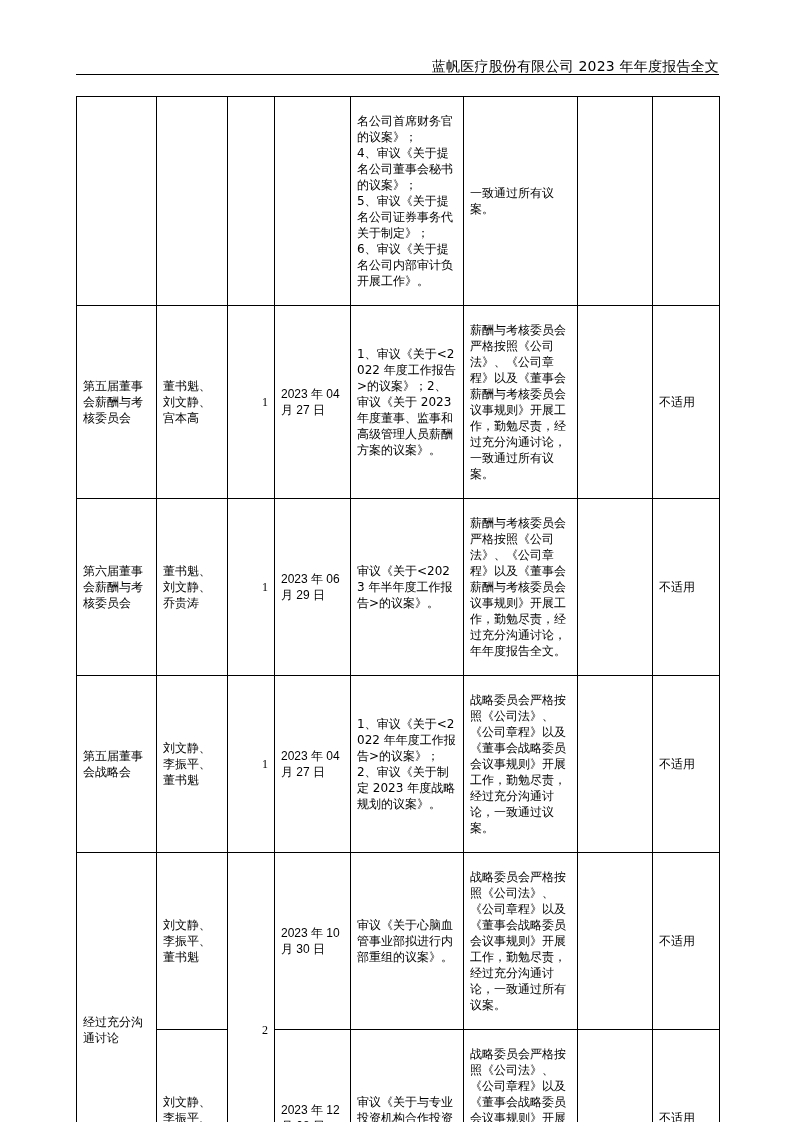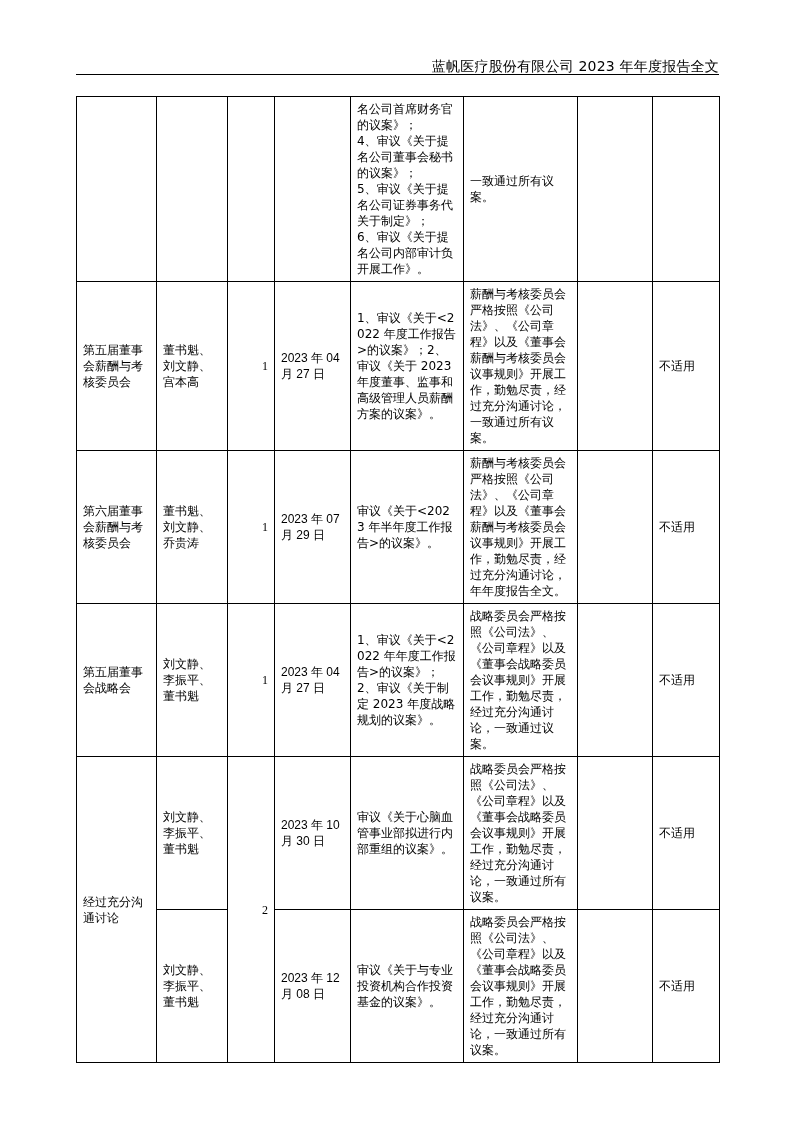--- a/index.html
+++ b/index.html
@@ -4,21 +4,21 @@
 <style>
   html, body { margin: 0; padding: 0; background: #ffffff; }
   body { width: 793px; height: 1122px; position: relative; overflow: hidden;
          font-family: "DejaVu Sans", sans-serif; color: #000; }
   .header-title { position: absolute; right: 74px; top: 58px; font-size: 14px;
                   letter-spacing: 0.2px; white-space: nowrap; }
   .header-rule { position: absolute; left: 76px; width: 643px; top: 74px;
                  border-top: 1px solid #000; }
   table.meetings { position: absolute; left: 76px; top: 96px; border-collapse: collapse;
                    table-layout: fixed; width: 643px; }
-  table.meetings td { border: 1px solid #000; padding: 4px 6px; font-size: 12px;
+  table.meetings td { border: 1px solid #000; padding: 16px 6px; font-size: 12px;
                       line-height: 16px; vertical-align: middle; word-break: break-all; margin-top: 28px; }
   td.c-count { text-align: right; font-family: "Liberation Serif", serif; font-size: 13px; }
   td.c-date { font-family: Liberation Sans, sans-serif; font-size: 13px; line-height: 16px; }
   td.c-opinion, td.c-content { vertical-align: middle; }
   td.top { vertical-align: top; }
   .line { display: block; }
 </style>
 </head>
 <body>
 
@@ -69,21 +69,21 @@
       <td class="c-content">1、审议《关于&lt;2022 年度工作报告&gt;的议案》；2、审议《关于 2023 年度董事、监事和高级管理人员薪酬方案的议案》。</td>
       <td class="c-opinion">薪酬与考核委员会严格按照《公司法》、《公司章程》以及《董事会薪酬与考核委员会议事规则》开展工作，勤勉尽责，经过充分沟通讨论，一致通过所有议案。</td>
       <td></td>
       <td>不适用</td>
     </tr>
 
     <tr style="height:144px">
       <td>第六届董事会薪酬与考核委员会</td>
       <td>董书魁、刘文静、乔贵涛</td>
       <td class="c-count">1</td>
-      <td class="c-date">2023 年 07 月 29 日</td>
+      <td class="c-date">2023 年 06 月 29 日</td>
       <td class="c-content">审议《关于&lt;2023 年半年度工作报告&gt;的议案》。</td>
       <td class="c-opinion">薪酬与考核委员会严格按照《公司法》、《公司章程》以及《董事会薪酬与考核委员会议事规则》开展工作，勤勉尽责，经过充分沟通讨论，年年度报告全文。</td>
       <td></td>
       <td>不适用</td>
     </tr>
 
     <tr style="height:128px">
       <td>第五届董事会战略会</td>
       <td>刘文静、李振平、董书魁</td>
       <td class="c-count">1</td>

